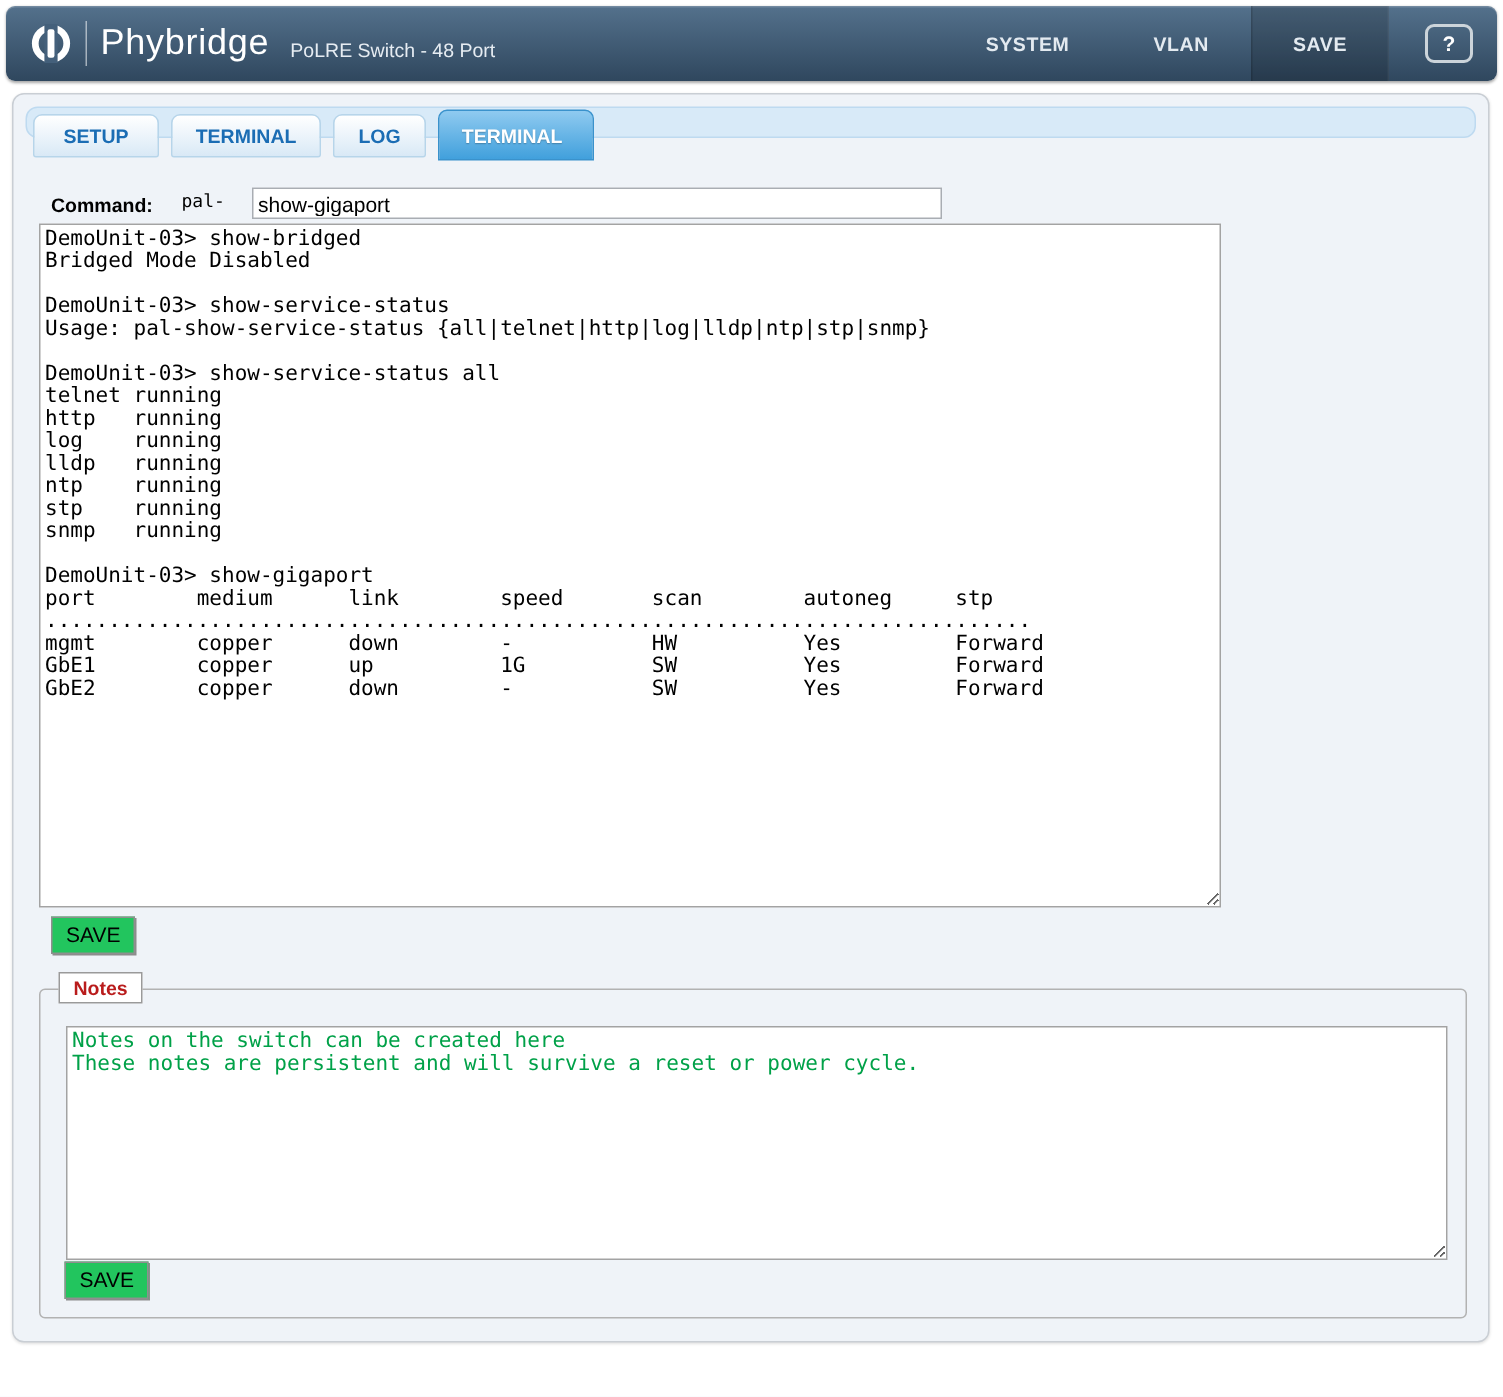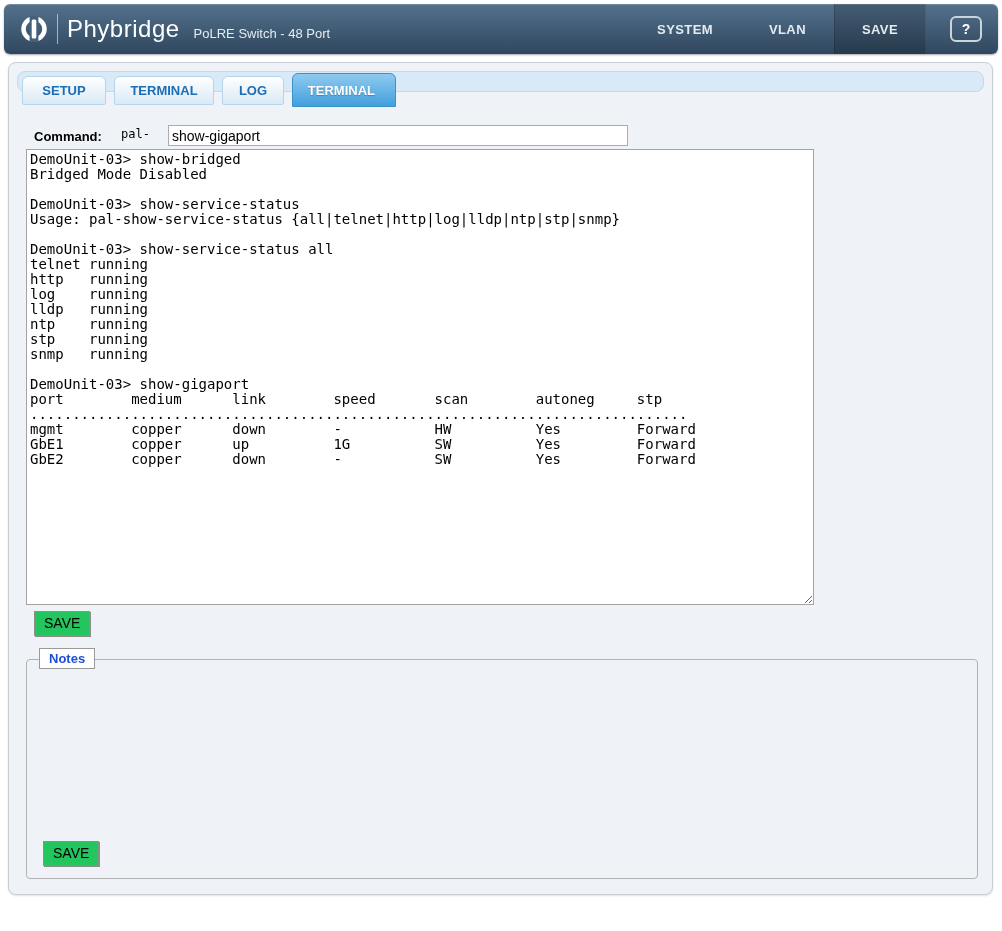--- a/index.html
+++ b/index.html
@@ -86,21 +86,21 @@
   .save-notes{ left:34px; top:778px; }
 
   
   .notes-box {
     position:absolute; left:17px; top:596px; width:952px; height:220px;
     border:1px solid #b2b2b2; border-radius:4px;
   }
   .notes-legend {
     position:absolute; left:12px; top:-12px; padding:2px 9px;
     background:#fff; border:1px solid #9a9a9a;
-    font-size:13px; font-weight:bold; color:#1d4ed8;
+    font-size:13px; font-weight:bold; color:#b91c1c;
   }
   .notes-text { position:absolute; left:17px; top:24px; width:921px; height:156px; }
 
   .footer { position:absolute; left:0; top:896px; width:1002px; text-align:center; padding-top:13px; font-size:11px; color:#222; }
 </style>
 </head>
 <body>
 
 <div id="page">
 
@@ -171,19 +171,21 @@
 port        medium      link        speed       scan        autoneg     stp
 ..............................................................................
 mgmt        copper      down        -           HW          Yes         Forward
 GbE1        copper      up          1G          SW          Yes         Forward
 GbE2        copper      down        -           SW          Yes         Forward</textarea>
 
     <button class="save-btn save-term">SAVE</button>
 
     <div class="notes-box">
       <div class="notes-legend">Notes</div>
+      <textarea class="notes-text" spellcheck="false" style="color: rgb(0, 161, 72);">Notes on the switch can be created here
+These notes are persistent and will survive a reset or power cycle.</textarea>
     </div>
 
     <button class="save-btn save-notes">SAVE</button>
   </div>
 
 
 </div>
 
 </body></html>

